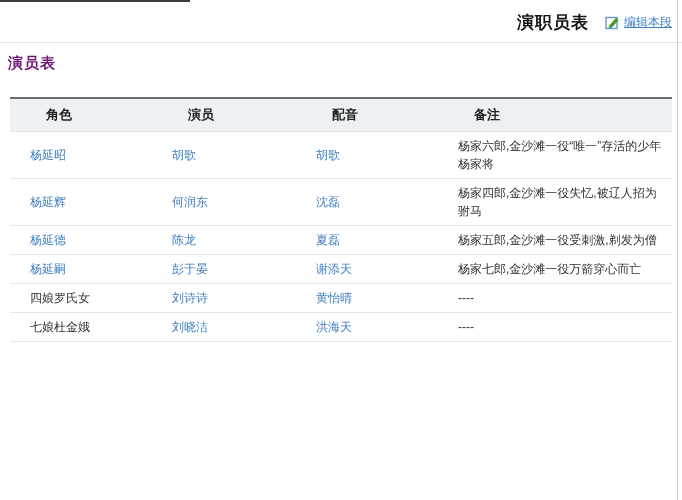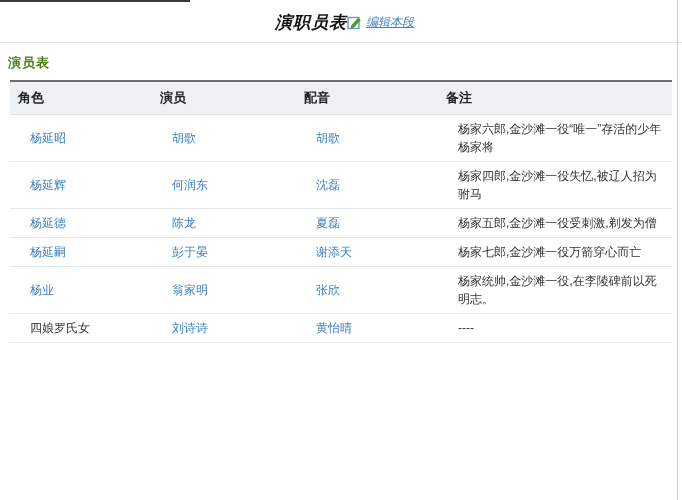--- a/index.html
+++ b/index.html
@@ -5,44 +5,43 @@
   html,body { margin:0; padding:0; }
   body {
     width:682px; height:500px; position:relative; overflow:hidden;
     background:#ffffff; color:#333;
     font-family:"Liberation Sans", sans-serif;
   }
   .top-line { position:absolute; top:0; left:0; width:190px; height:2px; background:#3c3c3c; }
   .right-border { position:absolute; top:0; right:4px; width:1px; height:500px; background:#c6cbce; }
 
   .section-header {
-    display:flex; justify-content:center; align-items:center;
-    padding:11px 1px 7px 8px;
-    font-style:italic;
+    display:flex; justify-content:flex-end; align-items:center;
+    padding:11px 10px 7px 8px;
   }
   .section-title { font-size:17px; font-weight:bold; color:#141414; margin:0; letter-spacing:1px; }
   .edit-link {
     display:flex; align-items:center; gap:4px;
     font-size:12px; color:var(--link,#4181c0);
-    text-decoration:underline; cursor:pointer;
+    text-decoration:underline; cursor:pointer;margin-left:16px;
   }
   .edit-icon { display:inline-block; width:15px; height:15px; }
   .hdivider { height:1px; background:#e4e4e4; margin:1px 0 0 0; }
 
-  .subsection-title { font-size:13px; font-weight:bold; color:#4d7c0f; margin:11px 8px 8px 8px; letter-spacing:1px; }
+  .subsection-title { font-size:15px; font-weight:bold; color:#701a75; margin:11px 8px 24px 8px; letter-spacing:1px; }
 
   table.cast {
     border-collapse:collapse; table-layout:fixed;
     margin-left:10px; width:662px;
     border-top:2px solid #6e6e6e;
   }
   table.cast th {
     background:var(--header-bg,#edf1f4);
     text-align:left; font-size:13px; font-weight:bold; color:#222;
-    padding:7px 6px 7px 8px;
+    padding:7px 6px 7px 36px;
     border-bottom:1px solid #dfe4e8;
   }
   table.cast td {
     font-size:12px; line-height:18px; vertical-align:middle;
     padding:5px 8px 5px 20px;
     border-bottom:1px solid #e4e8eb;
   }
   .lnk { color:var(--link,#4181c0); text-decoration:none; cursor:pointer; }
   .plain { color:#333; }
 </style>
@@ -102,27 +101,27 @@
         <td><a class="lnk">夏磊</a></td>
         <td><span class="plain">杨家五郎,金沙滩一役受刺激,剃发为僧</span></td>
       </tr>
       <tr>
         <td><a class="lnk">杨延嗣</a></td>
         <td><a class="lnk">彭于晏</a></td>
         <td><a class="lnk">谢添天</a></td>
         <td><span class="plain">杨家七郎,金沙滩一役万箭穿心而亡</span></td>
       </tr>
       <tr>
-        <td><a class="lnk">杨业</a></td>
-        <td><a class="lnk">翁家明</a></td>
-        <td><a class="lnk">张欣</a></td>
-        <td><span class="plain">杨家统帅,金沙滩一役,在李陵碑前以死明志。</span></td>
-      </tr>
-      <tr>
         <td><span class="plain">四娘罗氏女</span></td>
         <td><a class="lnk">刘诗诗</a></td>
         <td><a class="lnk">黄怡晴</a></td>
+        <td><span class="plain">----</span></td>
+      </tr>
+      <tr>
+        <td><span class="plain">七娘杜金娥</span></td>
+        <td><a class="lnk">刘晓洁</a></td>
+        <td><a class="lnk">洪海天</a></td>
         <td><span class="plain">----</span></td>
       </tr>
     </tbody>
 </table>
 
 <div class="right-border"></div>
 
 </body></html>

